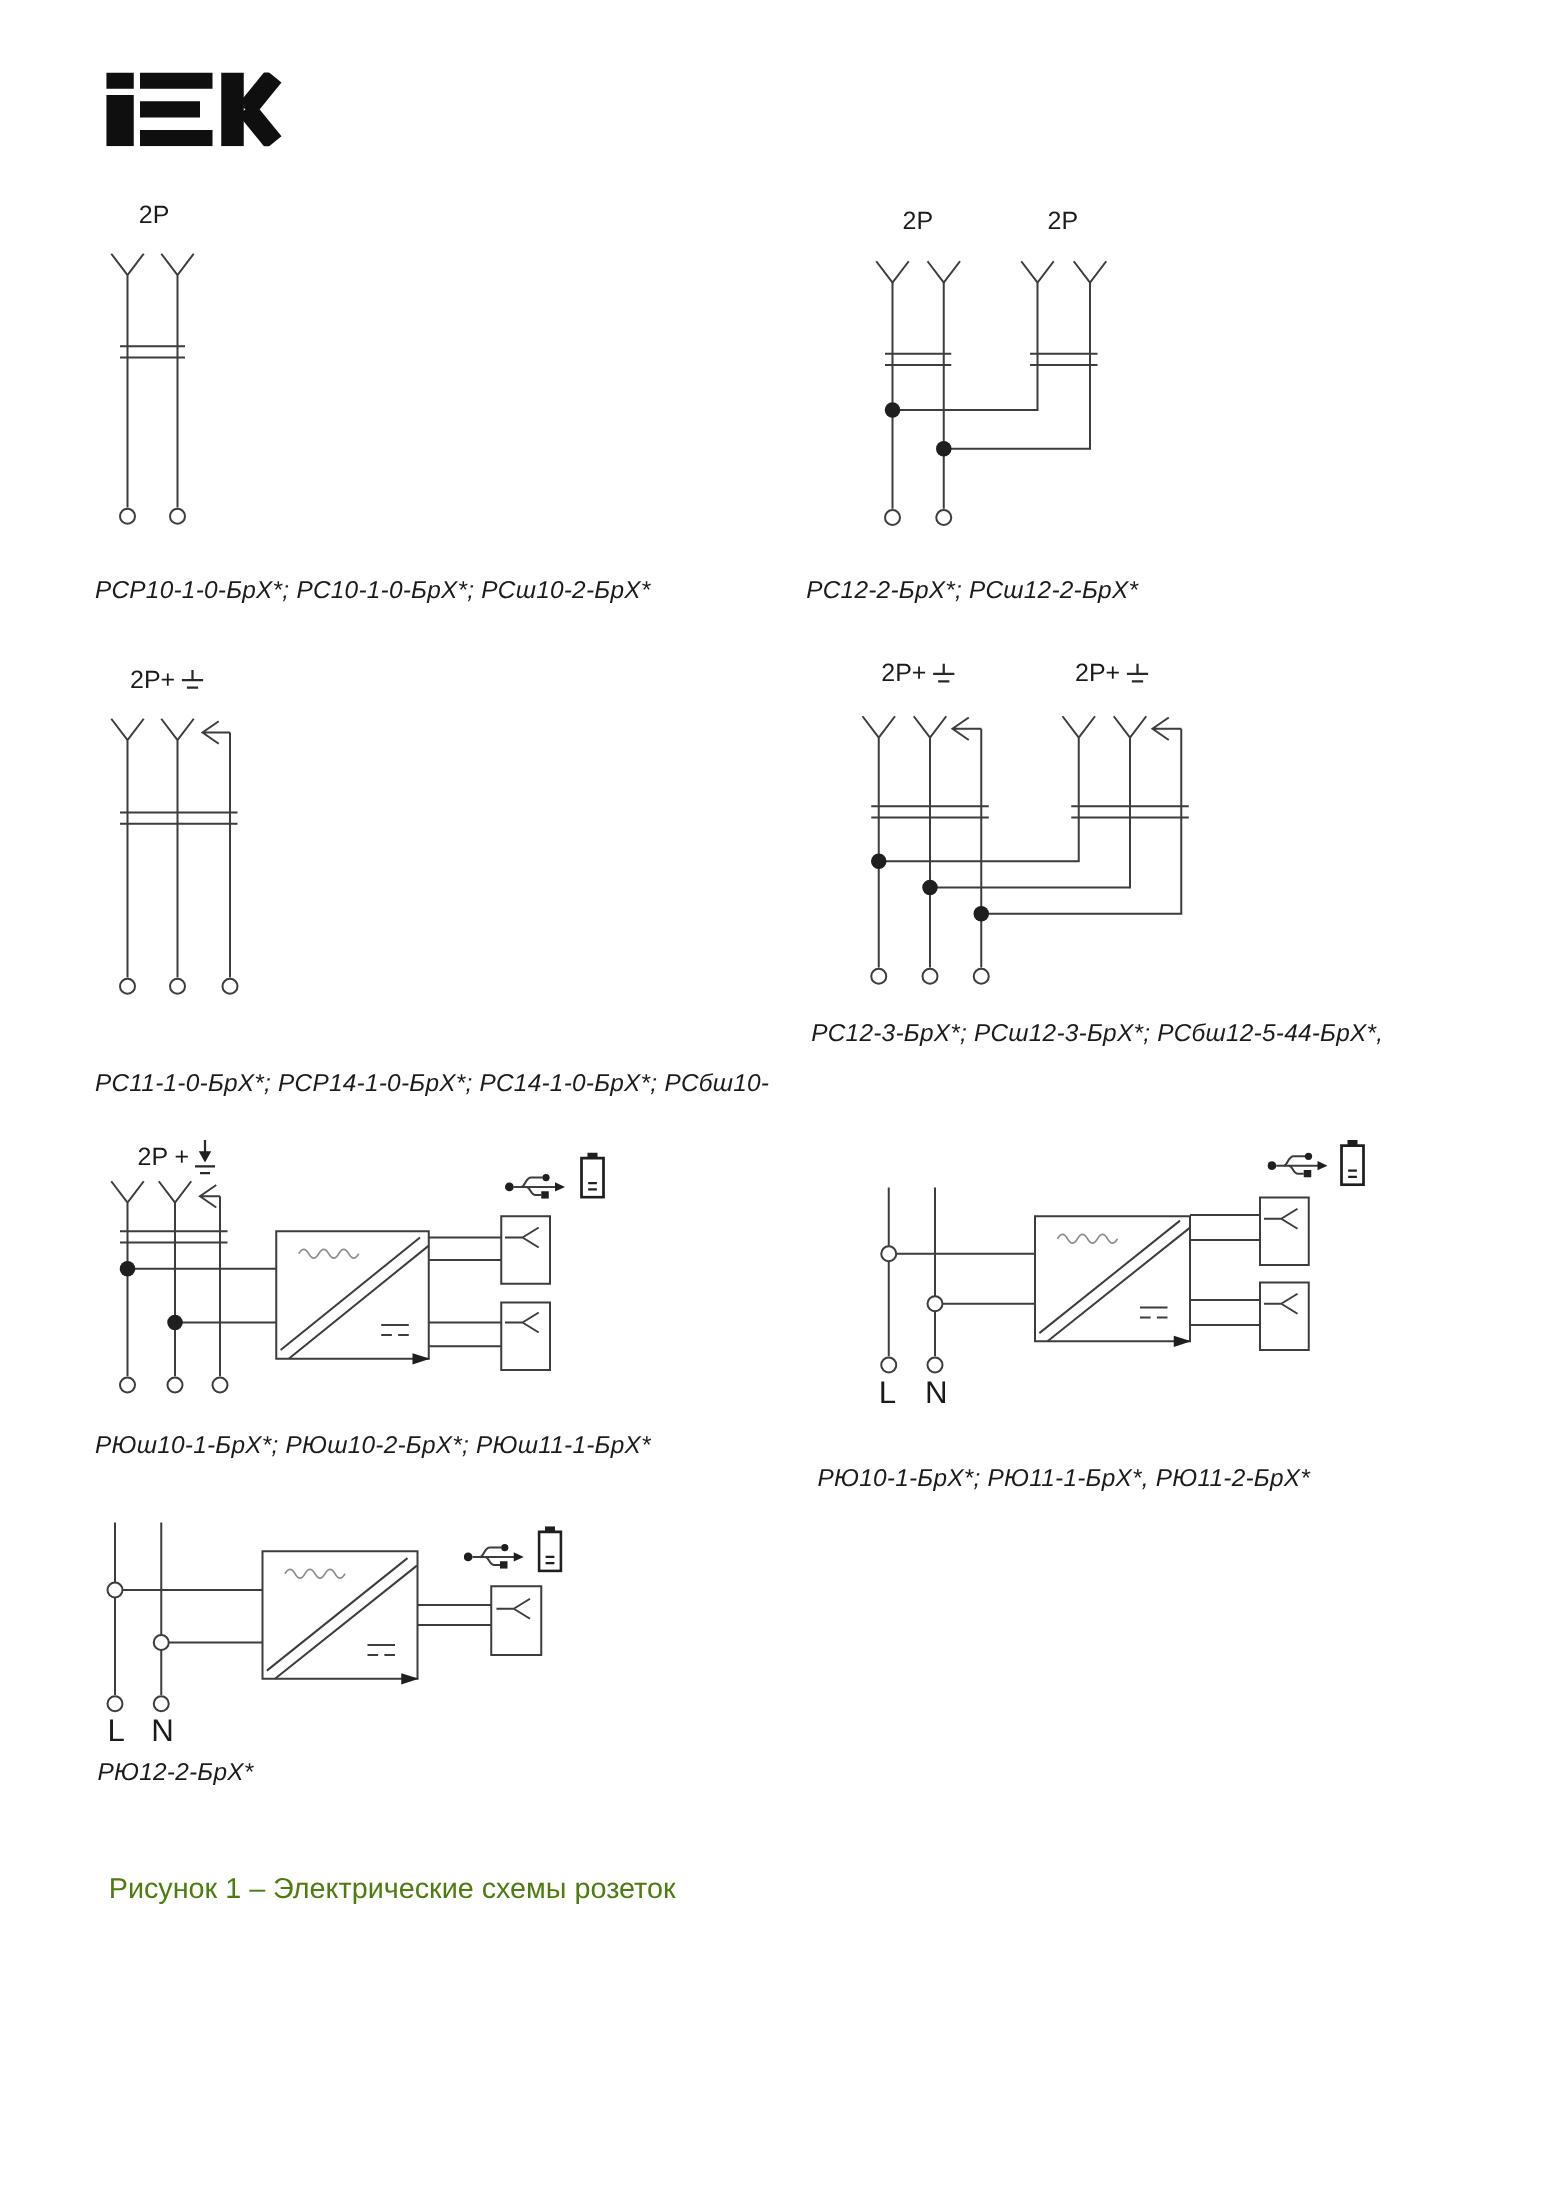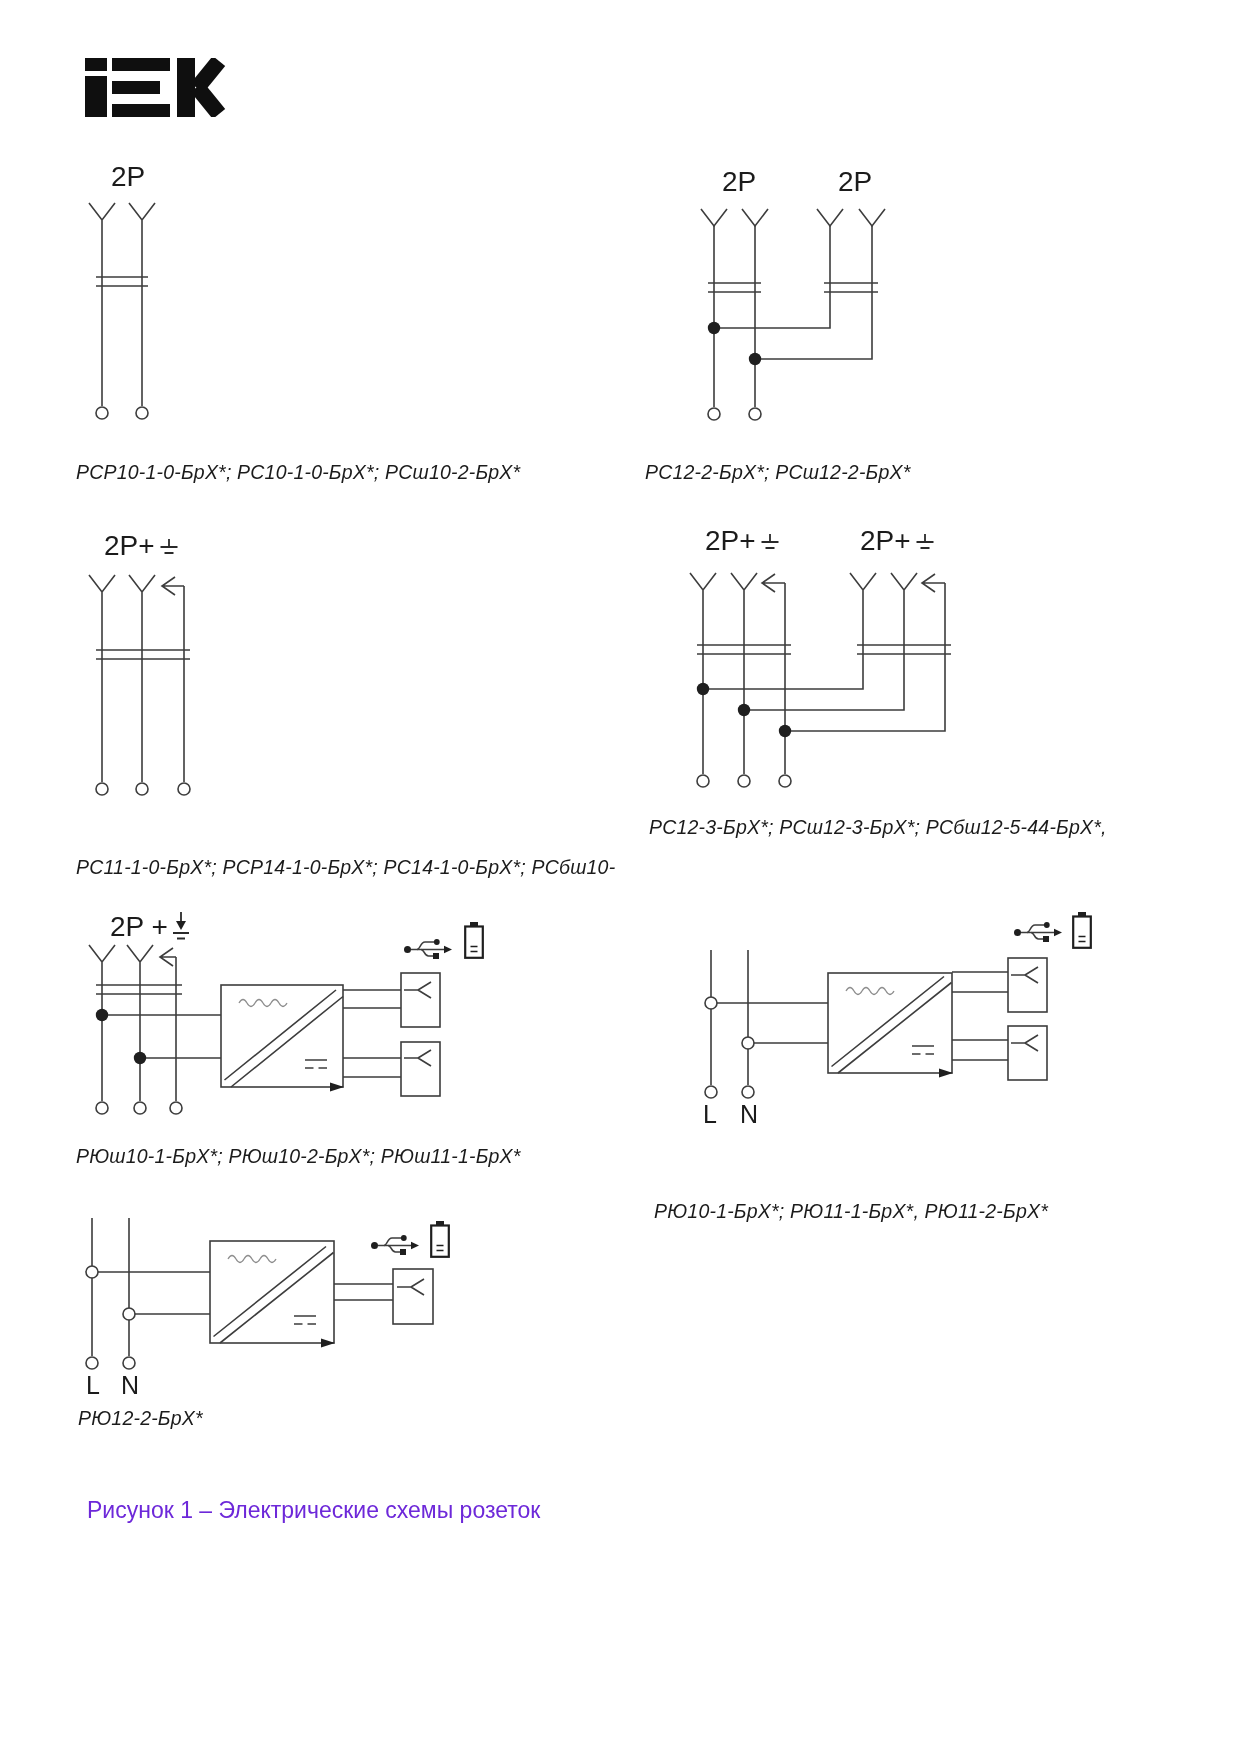--- a/index.html
+++ b/index.html
@@ -7,23 +7,23 @@
         font-family:"Liberation Sans", sans-serif;overflow:hidden;}
   .logo{position:absolute;left:85px;top:58px;}
   .art{position:absolute;left:0;top:0;}
   .ln{fill:none;stroke:#3d3d3d;stroke-width:1.6px;}
   .term{fill:#ffffff;stroke:#3d3d3d;stroke-width:1.6px;}
   .dot{fill:#1f1f1f;stroke:none;}
   .sol{fill:#1f1f1f;stroke:none;}
   .wave{fill:none;stroke:#8e8e8e;stroke-width:1.3px;}
   .ic{stroke:#2a2a2a;stroke-width:1.8px;fill:none;}
   .cap{position:absolute;font-size:19.5px;line-height:26px;color:#1b1b1b;white-space:nowrap;letter-spacing:0.2px;font-style:italic;}
-  .dlabel{position:absolute;display:flex;align-items:flex-end;gap:4px;font-size:28px;line-height:1.05;color:#1b1b1b;}
+  .dlabel{position:absolute;display:flex;align-items:center;gap:4px;font-size:20px;line-height:1.05;color:#1b1b1b;}
   .term-label{position:absolute;font-size:25px;line-height:1;color:#1b1b1b;}
-  .figcap{position:absolute;left:87px;top:1497px;font-size:23px;color:#6d28d9;white-space:nowrap;}
+  .figcap{position:absolute;left:87px;top:1497px;font-size:23px;color:#4d7c0f;white-space:nowrap;}
 </style>
 </head>
 <body>
 
 <div class="page">
 
   <svg class="logo" width="142" height="59" viewBox="0 0 142 59" aria-label="IEK">
     <g fill="#0f0f0f">
       <rect x="0" y="0" width="22" height="13"></rect>
       <rect x="0" y="18" width="22" height="41"></rect>
@@ -200,18 +200,18 @@
 
   <div class="cap" style="left:76px;top:459px">РСР10-1-0-БрХ*; РС10-1-0-БрХ*; РСш10-2-БрХ*</div>
   <div class="cap" style="left:645px;top:459px">РС12-2-БрХ*; РСш12-2-БрХ*</div>
   <div class="cap" style="left:76px;top:854px">
     <div>РС11-1-0-БрХ*; РСР14-1-0-БрХ*; РС14-1-0-БрХ*; РСбш10-</div>
   </div>
   <div class="cap" style="left:649px;top:814px">
     <div>РС12-3-БрХ*; РСш12-3-БрХ*; РСбш12-5-44-БрХ*,</div>
   </div>
   <div class="cap" style="left:76px;top:1143px">РЮш10-1-БрХ*; РЮш10-2-БрХ*; РЮш11-1-БрХ*</div>
-  <div class="cap" style="left:654px;top:1198px">РЮ10-1-БрХ*; РЮ11-1-БрХ*, РЮ11-2-БрХ*</div>
+  <div class="cap" style="left:654px;top:1170px">РЮ10-1-БрХ*; РЮ11-1-БрХ*, РЮ11-2-БрХ*</div>
   <div class="cap" style="left:78px;top:1405px">РЮ12-2-БрХ*</div>
 
   <div class="figcap">Рисунок 1 – Электрические схемы розеток</div>
 
 </div>
 
 </body></html>

